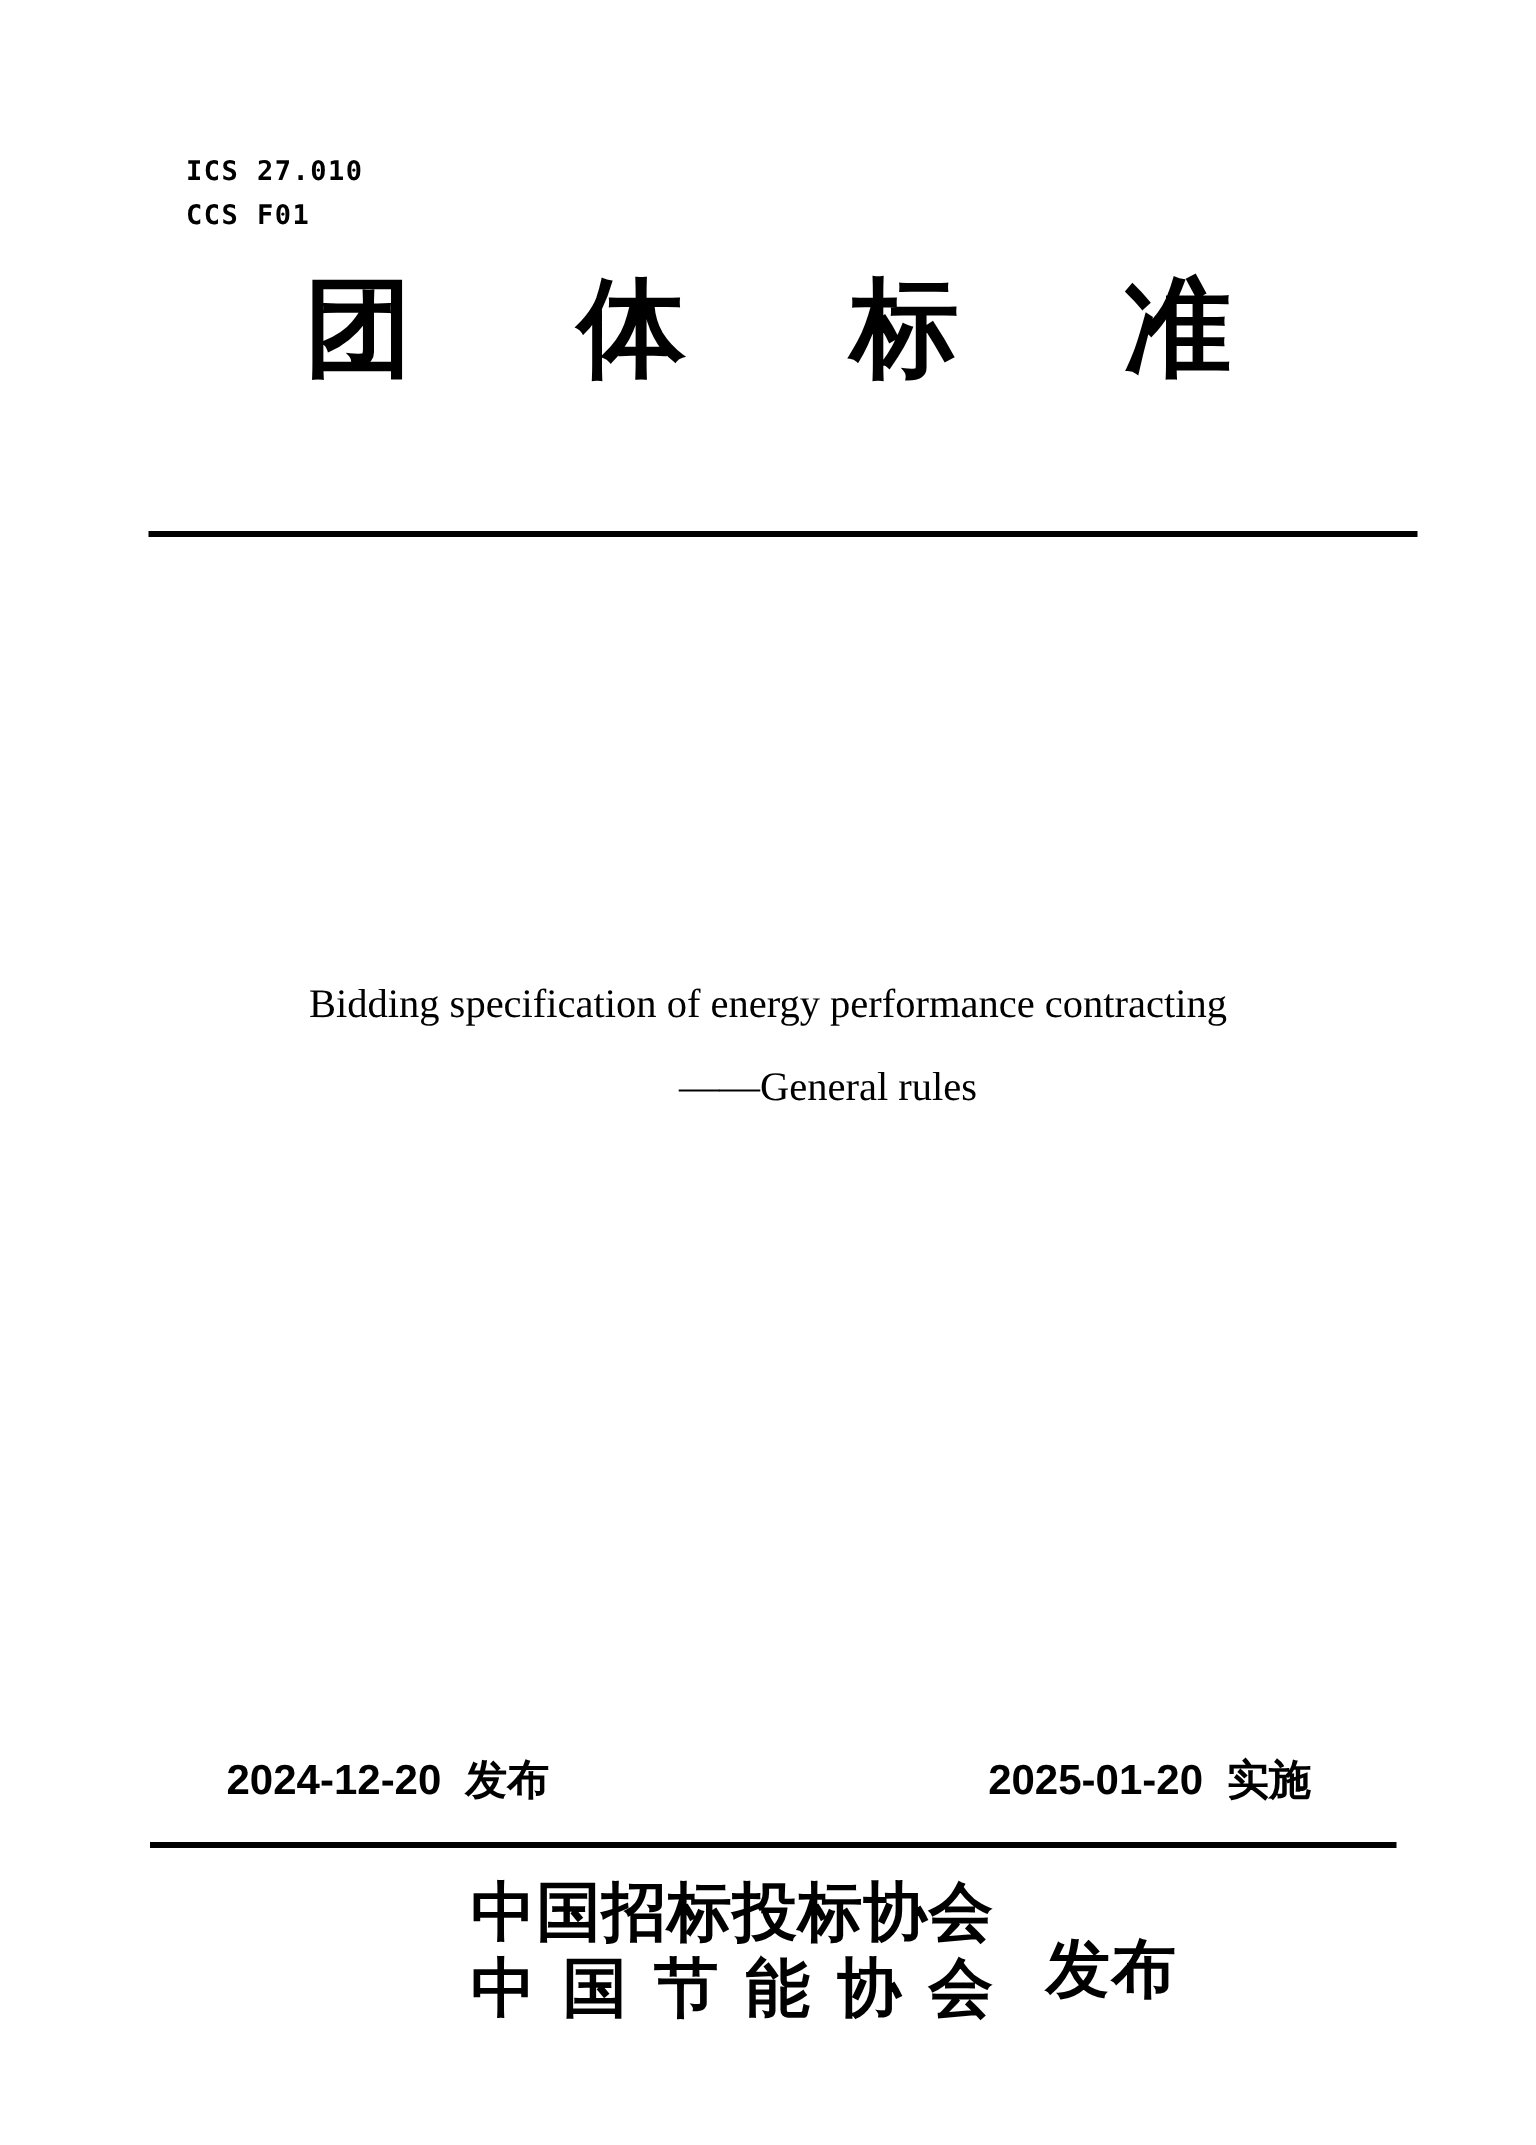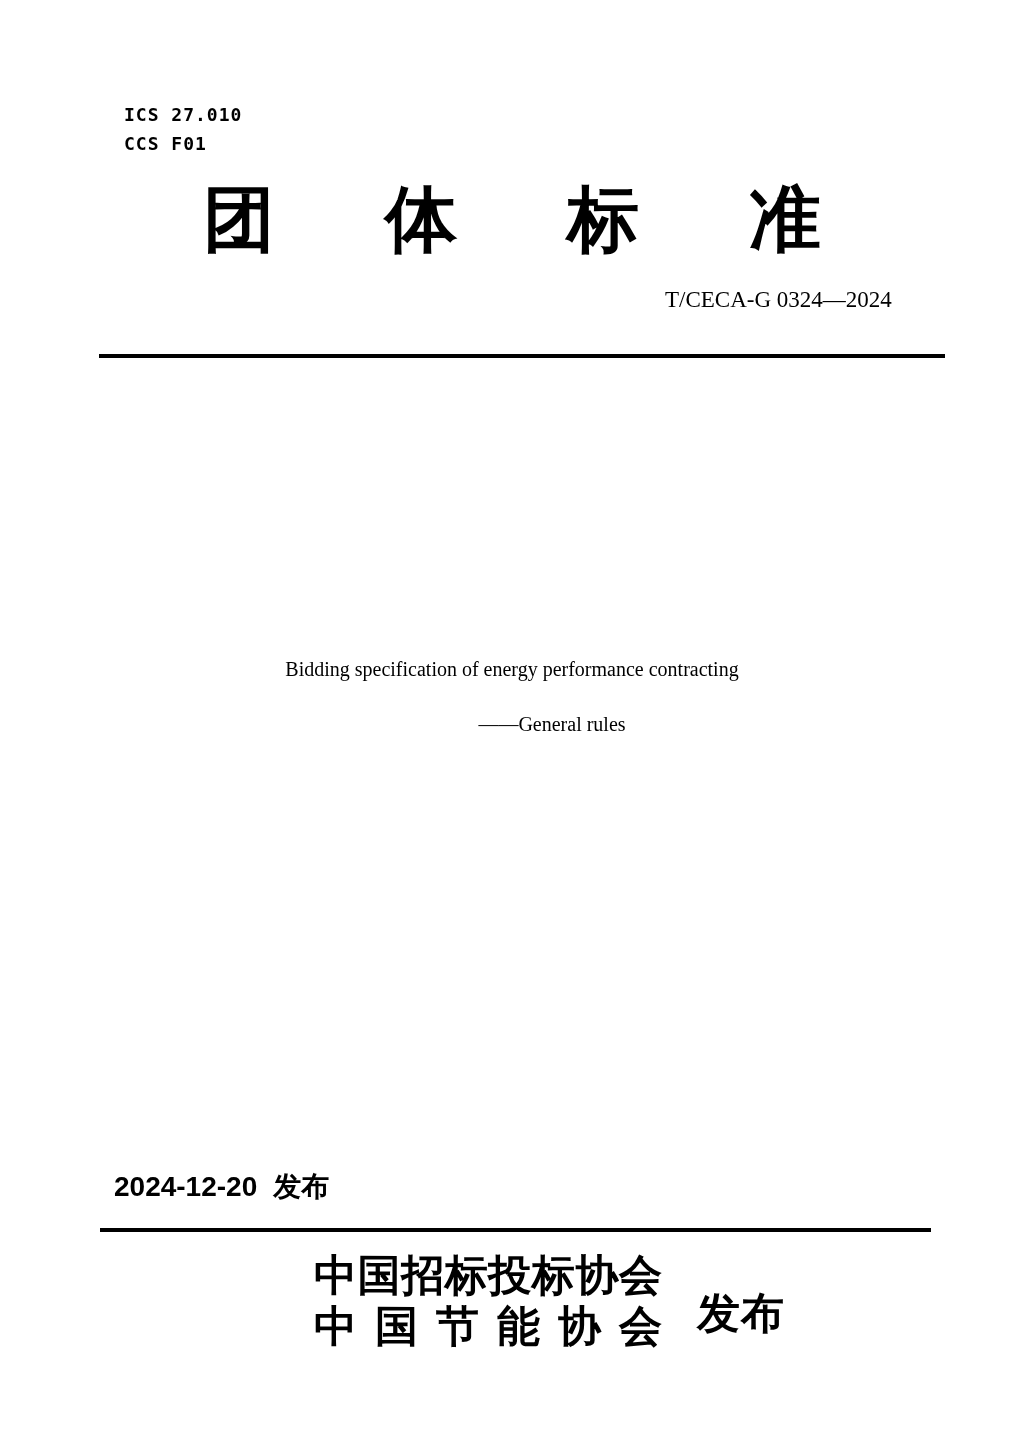--- a/index.html
+++ b/index.html
@@ -65,36 +65,37 @@
     font-size: 50px;
     line-height: 58px;
     word-spacing: 18px;
     white-space: nowrap;
   }
   .title-en, .title-en-sub {
     position: absolute;
     left: 0; width: 1024px;
     text-align: center;
     font-family: "Liberation Serif", serif;
-    font-size: 20px;
+    font-size: 27px;
     line-height: 32px;
     white-space: nowrap;
   }
   .title-en { top: 653px; }
   .title-en-sub { top: 708px; padding-left: 40px; }
 
   
   .date-line {
     position: absolute;
     top: 1170px;
     font-family: "Liberation Sans", sans-serif;
     font-weight: bold;
     font-size: 28px;
     line-height: 34px;
     white-space: nowrap;
+    margin-left: 37px;
   }
   .date-issue { left: 114px; }
   .date-impl { right: 150px; }
   .date-label { margin-left: 16px; }
 
   
   .publishers {
     position: absolute;
     left: 314px;
     top: 1250px;
@@ -131,34 +132,36 @@
   </div>
 
   <div class="standard-type">
       <span>团</span>
       <span>体</span>
       <span>标</span>
       <span>准</span>
     </div>
 
   <div class="standard-numbers">
-    <div>T/CECA-G 0324—2024</div>
   </div>
 
   <div class="rule rule-top"></div>
 
 
   <div class="title-en">Bidding specification of energy performance contracting</div>
 
   <div class="title-en-sub">——General rules</div>
 
   <div class="date-line date-issue">
     <span>2024-12-20</span><span class="date-label">发布</span>
   </div>
 
+  <div class="date-line date-impl">
+    <span>2025-01-20</span><span class="date-label">实施</span>
+  </div>
 
   <div class="rule rule-bottom"></div>
 
   <div class="publishers">
     <div class="pub-line">
         <span>中</span>
         <span>国</span>
         <span>招</span>
         <span>标</span>
         <span>投</span>

